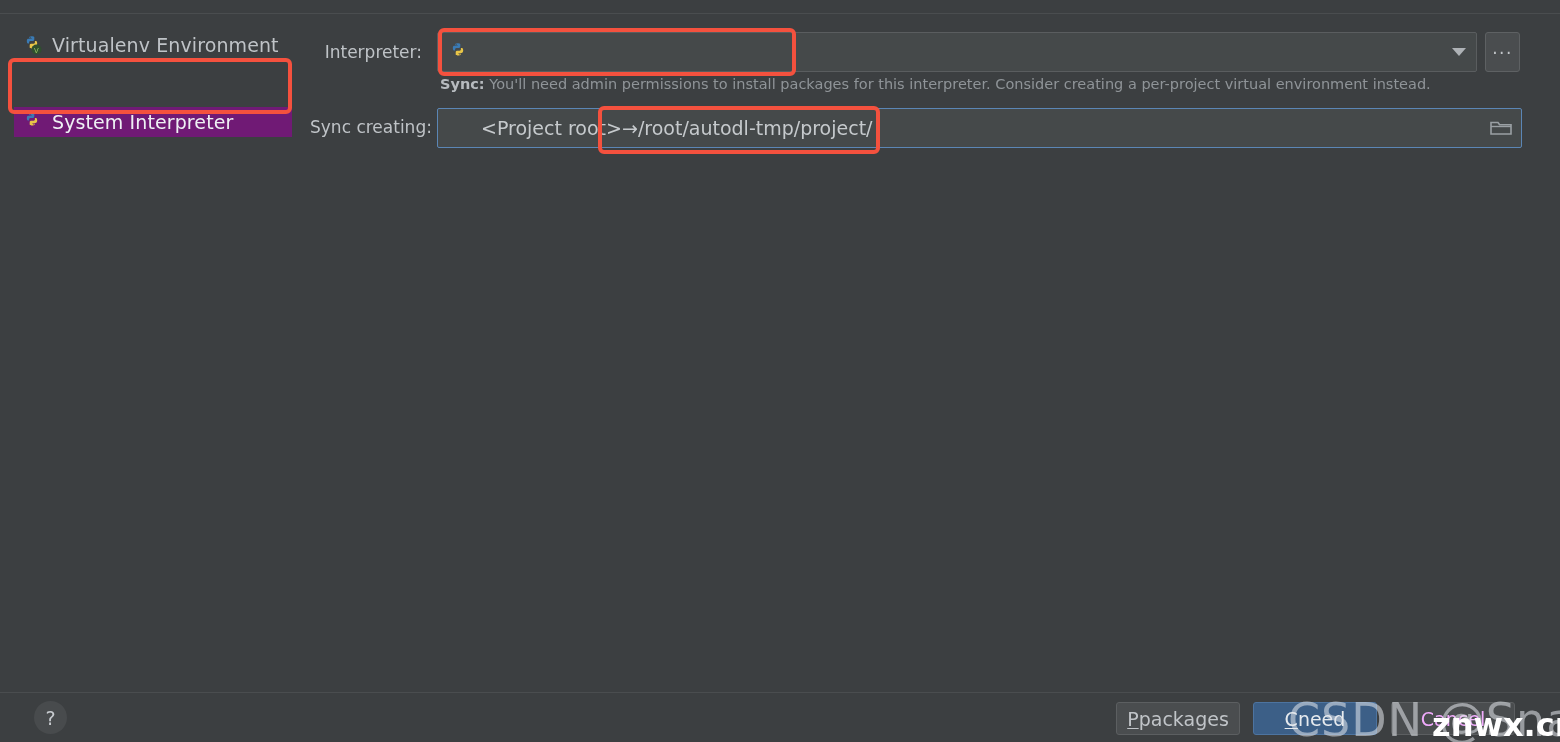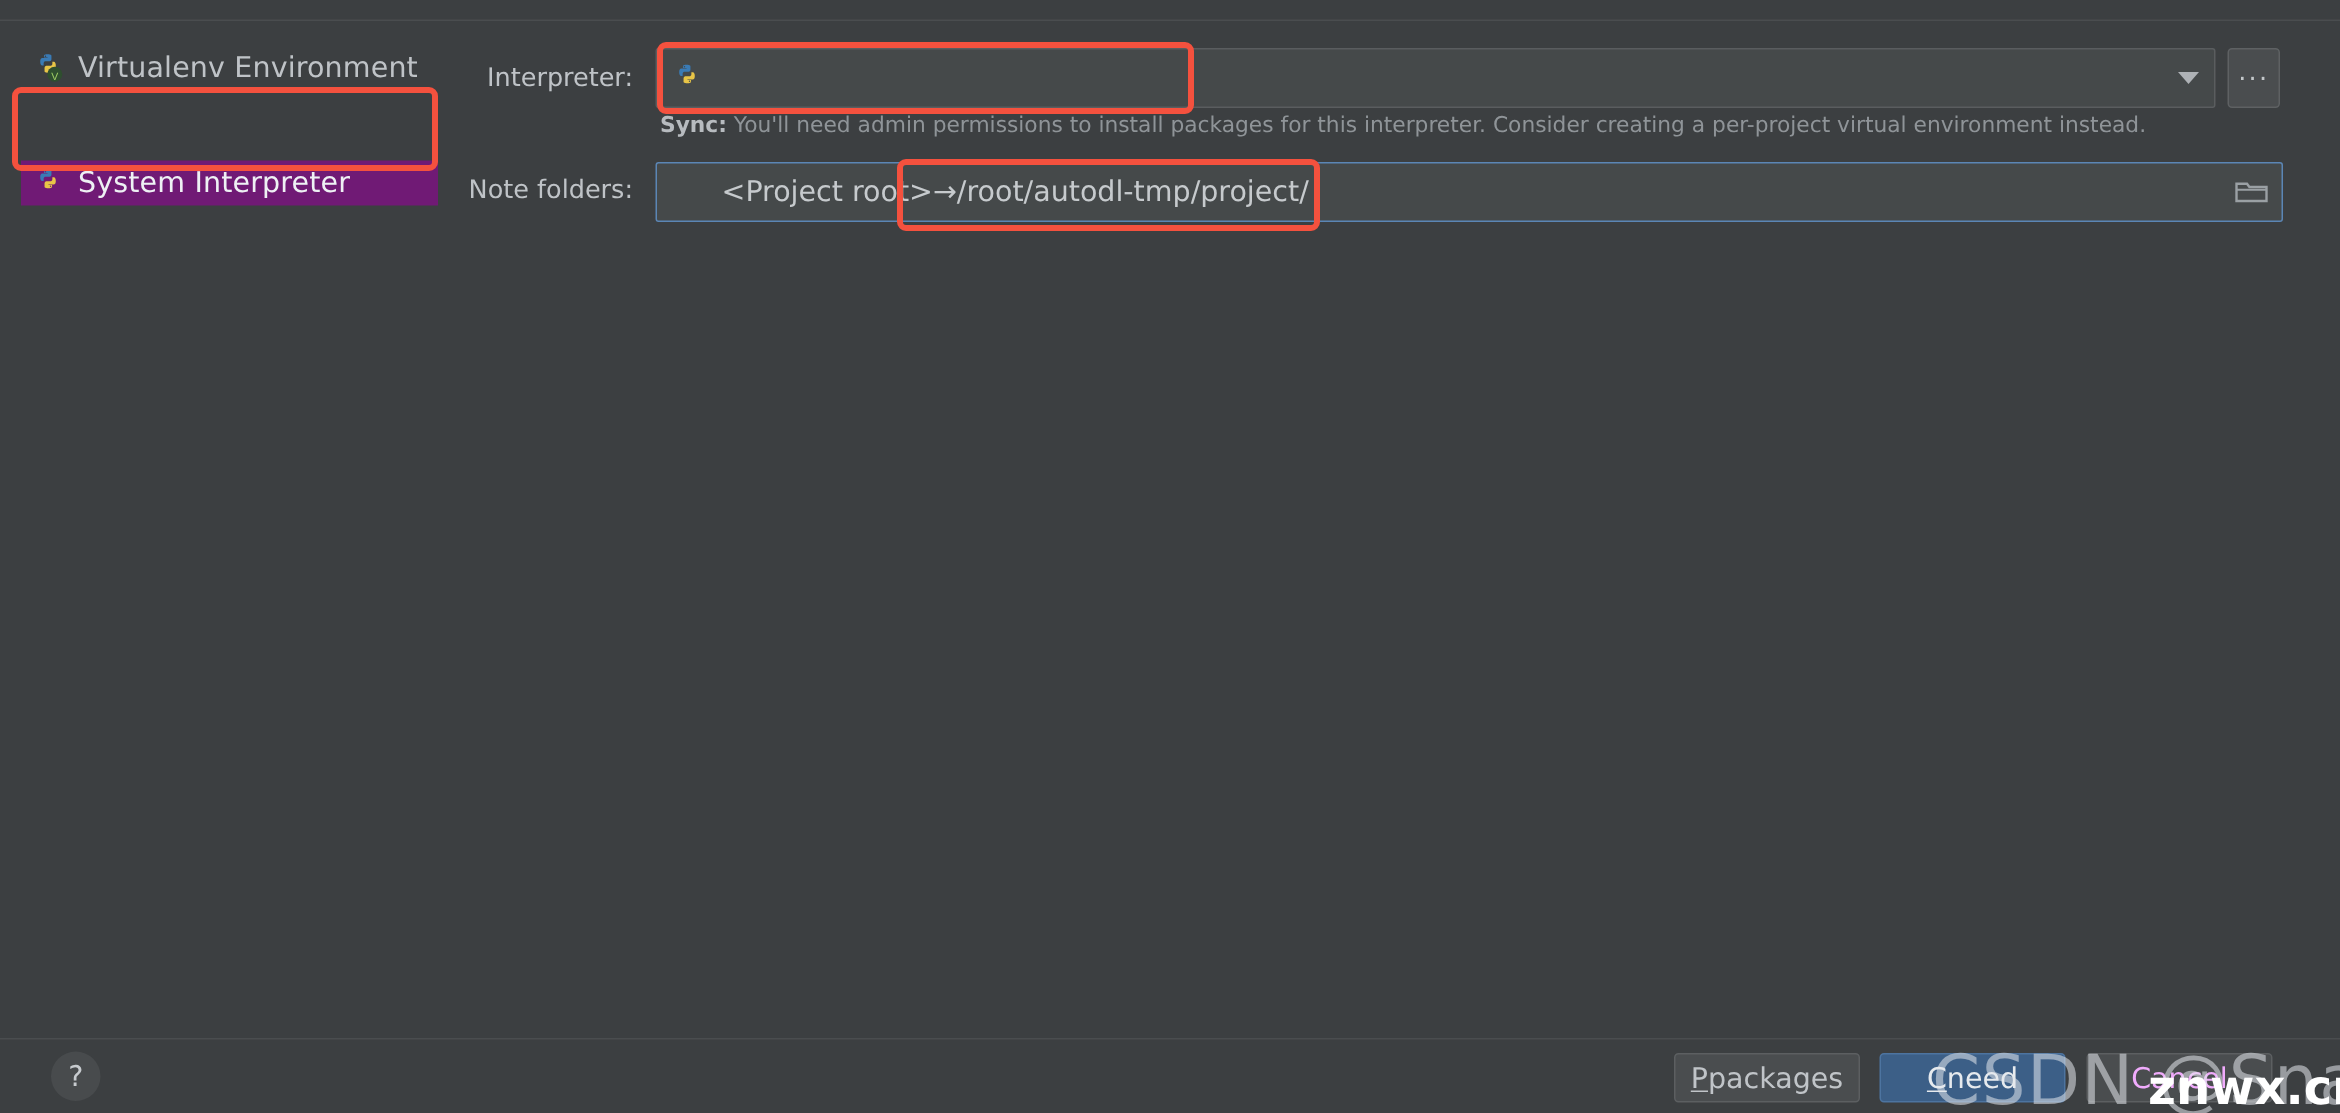--- a/index.html
+++ b/index.html
@@ -228,21 +228,21 @@
         <i></i>
       </span>
   </div>
 
   <div class="browse-btn">...</div>
 
   <div class="note">
     <b>Sync:</b><span> You'll need admin permissions to install packages for this interpreter. Consider creating a per-project virtual environment instead.</span>
   </div>
 
-  <div class="form-label" id="lbl-sync">Note folders:</div>
+  <div class="form-label" id="lbl-sync">Sync creating:</div>
 
   <div class="sync-field">
     <span class="sync-text">&lt;Project root&gt;→/root/autodl-tmp/project/</span>
     <span class="folder-ico">
       <svg width="22" height="18" viewBox="0 0 22 18">
         <path d="M1 3.5h7l1.6 2.2H21v9.3H1z" fill="none" stroke="#9aa0a4" stroke-width="1.6"></path>
         <path d="M1 7.5h20" stroke="#9aa0a4" stroke-width="1.4"></path>
       </svg>
     </span>
   </div>

